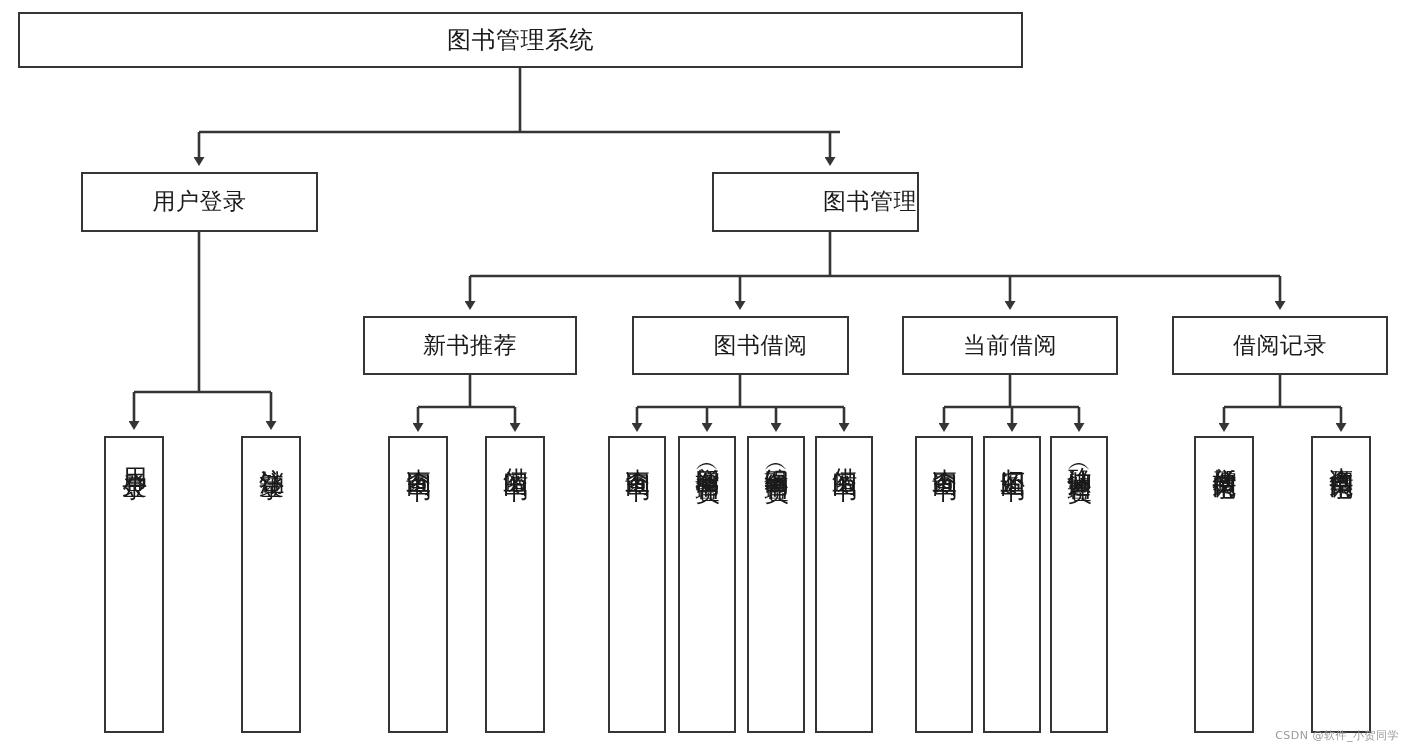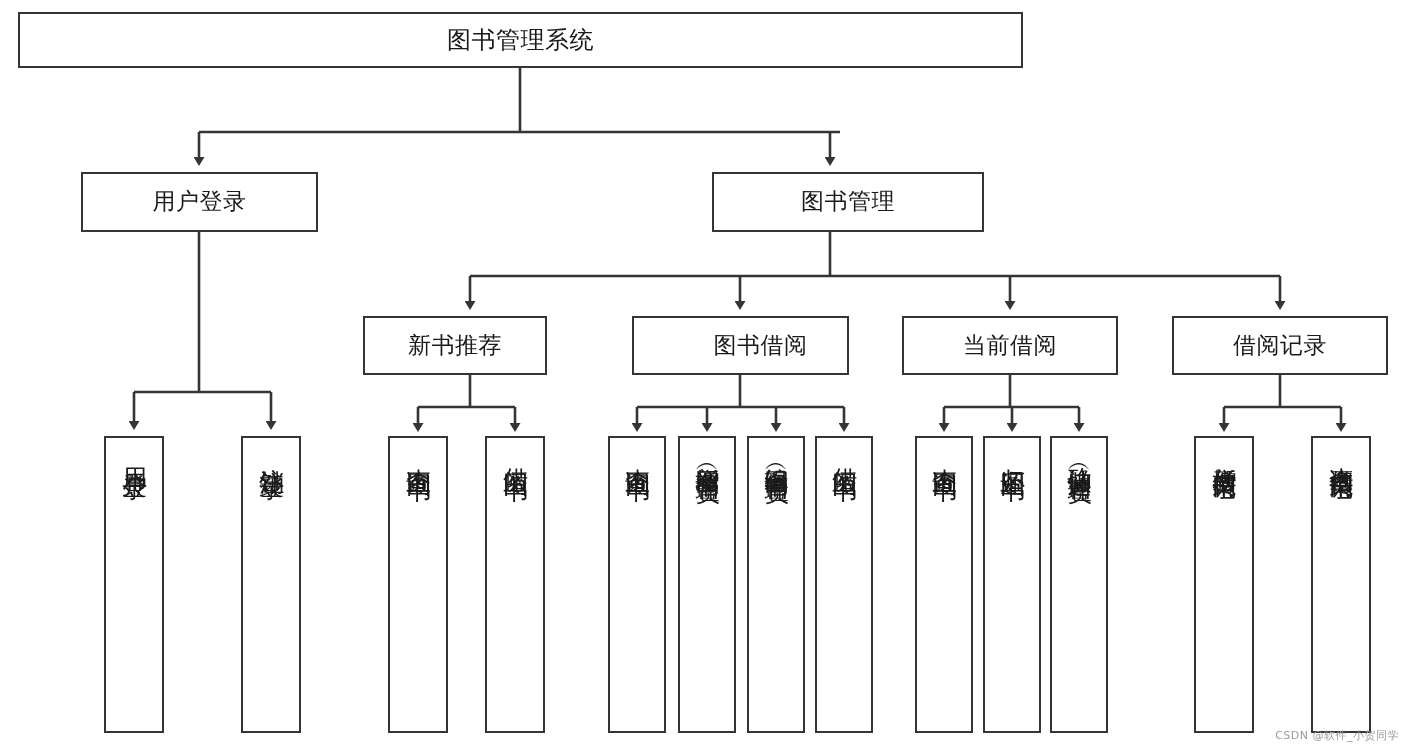--- a/index.html
+++ b/index.html
@@ -132,25 +132,25 @@
     </g>
   </svg>
 
   <div class="node horiz root" style="left:18px; top:12px; width:1005px; height:56px;">
     <span class="label">图书管理系统</span>
   </div>
 
   <div class="node horiz" style="left:81px; top:172px; width:237px; height:60px;">
     <span class="label">用户登录</span>
   </div>
-  <div class="node horiz" style="left:712px; top:172px; width:272px; height:60px;">
+  <div class="node horiz" style="left:712px; top:172px; width:207px; height:60px;justify-content:flex-end;">
     <span class="label">图书管理</span>
   </div>
 
-  <div class="node horiz" style="left:363px; top:316px; width:184px; height:59px;">
+  <div class="node horiz" style="left:363px; top:316px; width:214px; height:59px;">
     <span class="label">新书推荐</span>
   </div>
   <div class="node horiz" style="left:632px; top:316px; width:217px; height:59px;padding-left:40px;">
     <span class="label">图书借阅</span>
   </div>
   <div class="node horiz" style="left:1172px; top:316px; width:216px; height:59px;">
     <span class="label">借阅记录</span>
   </div>
   <div class="node horiz" style="left:902px; top:316px; width:216px; height:59px;">
     <span class="label">当前借阅</span>

